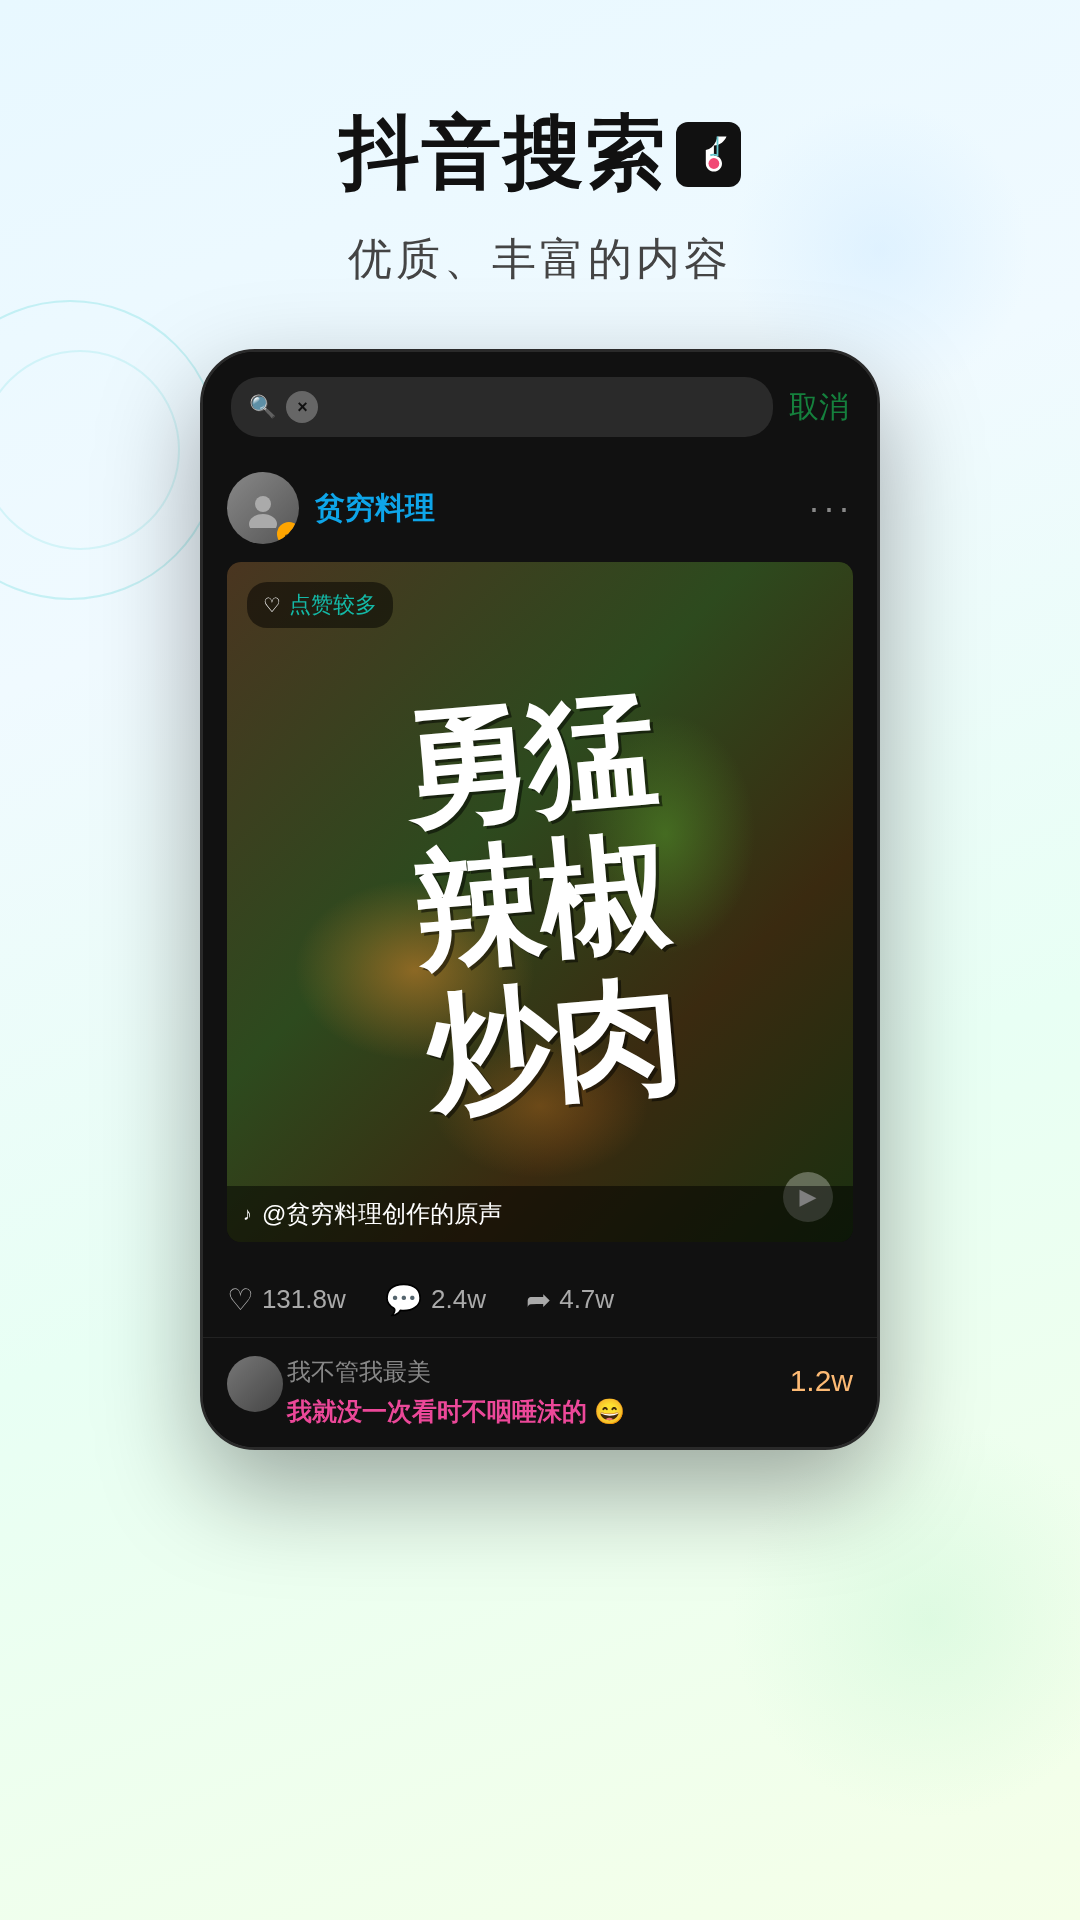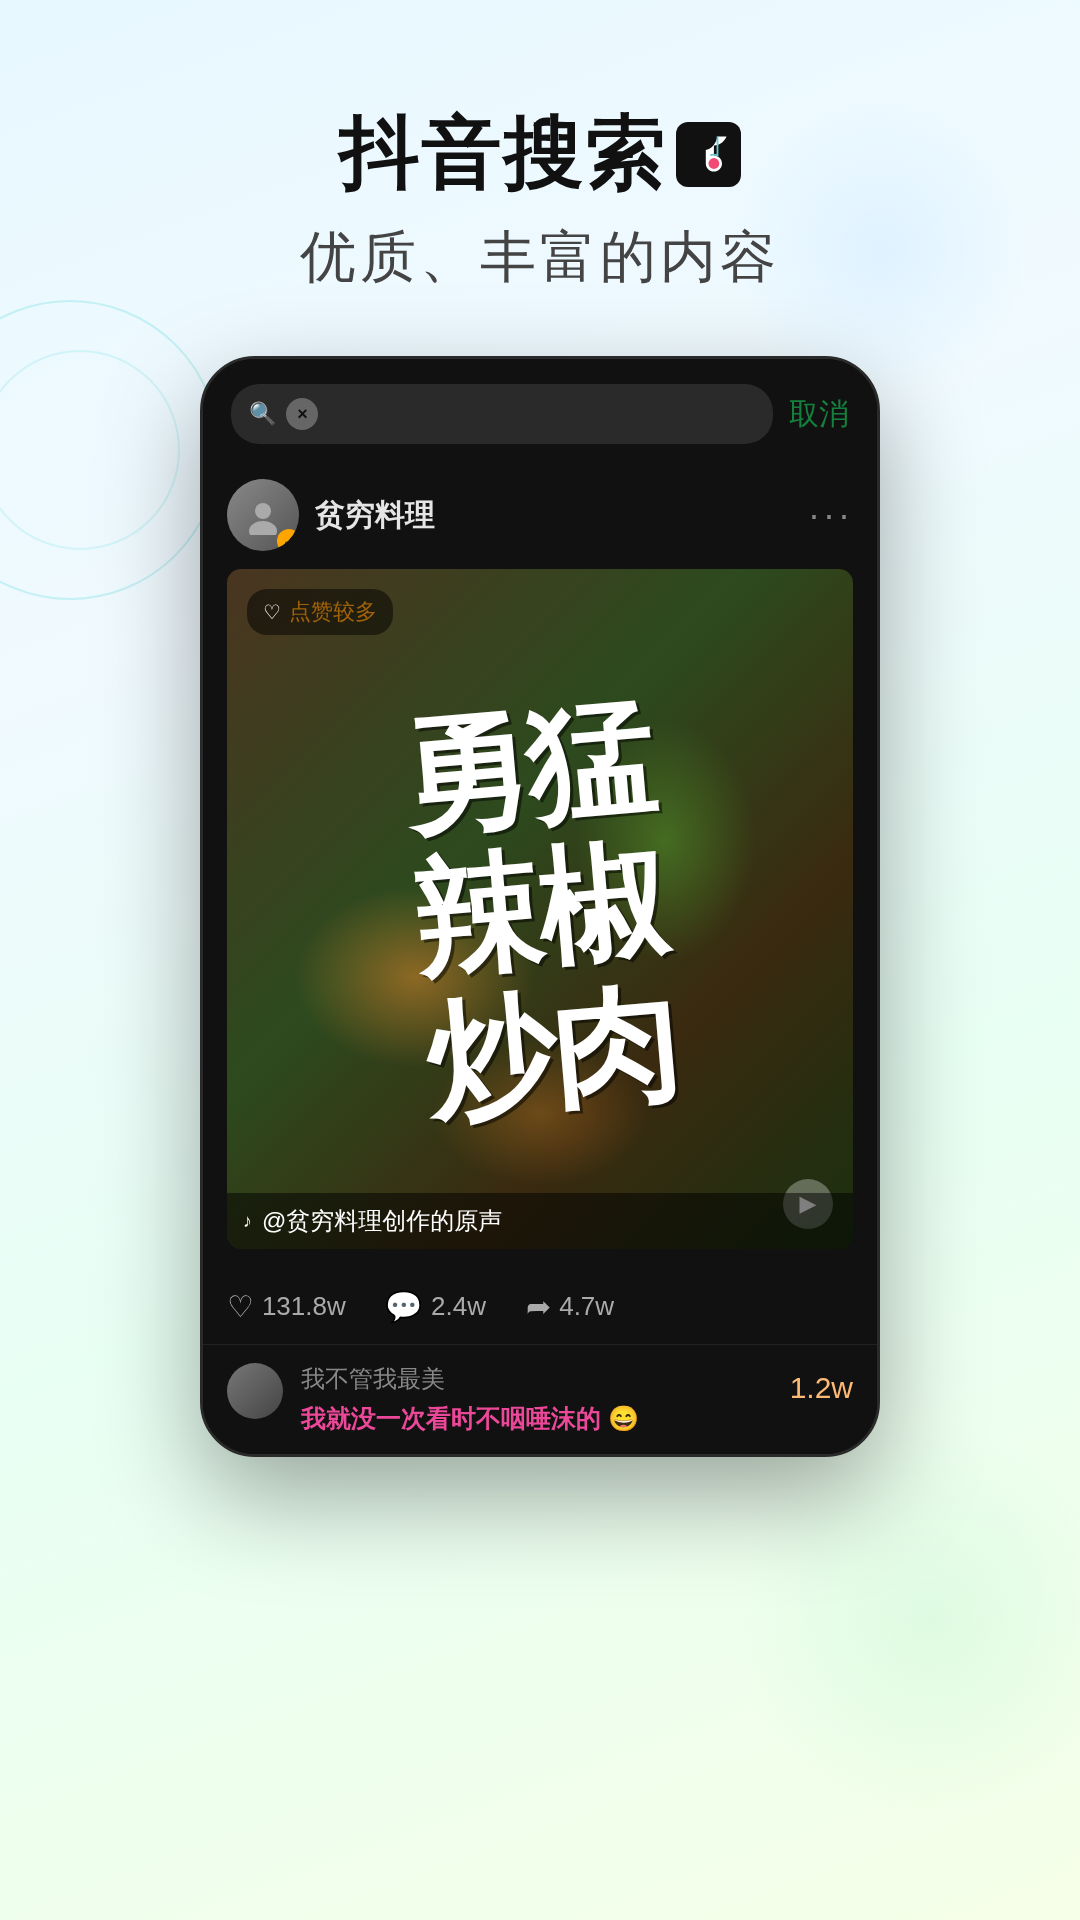--- a/index.html
+++ b/index.html
@@ -63,23 +63,23 @@
       border-radius: 12px;
       display: inline-flex;
       align-items: center;
       justify-content: center;
       margin-left: 8px;
     }
     .tiktok-logo-icon svg {
       width: 45px; height: 45px;
     }
     .subtitle {
-      font-size: 56px;
+      font-size: 44px;
       color: #444;
-      margin-top: 12px;
+      margin-top: 22px;
       letter-spacing: 4px;
     }
 
     
     .phone-container {
       position: relative;
       z-index: 2;
       display: flex;
       justify-content: center;
       align-items: flex-start;
@@ -205,21 +205,21 @@
       bottom: -2px; right: -2px;
       width: 24px; height: 24px;
       background: #FFA500;
       border-radius: 50%;
       display: flex;
       align-items: center;
       justify-content: center;
       font-size: 14px;
     }
     .username {
-      color: #e5e5e5;
+      color: #0ea5e9;
       font-size: 30px;
       font-weight: 600;
     }
     .more-btn {
       color: #888;
       font-size: 36px;
       letter-spacing: 3px;
     }
 
     
@@ -278,21 +278,21 @@
       position: absolute;
       top: 20px; left: 20px;
       background: rgba(0,0,0,0.5);
       border-radius: 20px;
       padding: 8px 16px;
       display: flex;
       align-items: center;
       gap: 8px;
     }
     .likes-badge-icon { color: #fff; font-size: 20px; }
-    .likes-badge-text { color: #a16207; font-size: 22px; }
+    .likes-badge-text { color: #14b8a6; font-size: 22px; }
     .play-btn-overlay {
       position: absolute;
       bottom: 20px; right: 20px;
       width: 50px; height: 50px;
       background: rgba(255,255,255,0.3);
       border-radius: 50%;
       display: flex;
       align-items: center;
       justify-content: center;
       font-size: 22px;
@@ -326,21 +326,21 @@
       font-size: 26px;
     }
     .interaction-icon { font-size: 30px; }
 
     
     .comment-preview {
       background: #111;
       padding: 18px 24px;
       display: flex;
       align-items: flex-start;
-      gap: 18px;
+      gap: 4px;
     }
     .comment-avatar {
       width: 56px; height: 56px;
       border-radius: 50%;
       background: linear-gradient(135deg, #777, #444);
       flex-shrink: 0;
     }
     .comment-content {
       flex: 1;
     }

